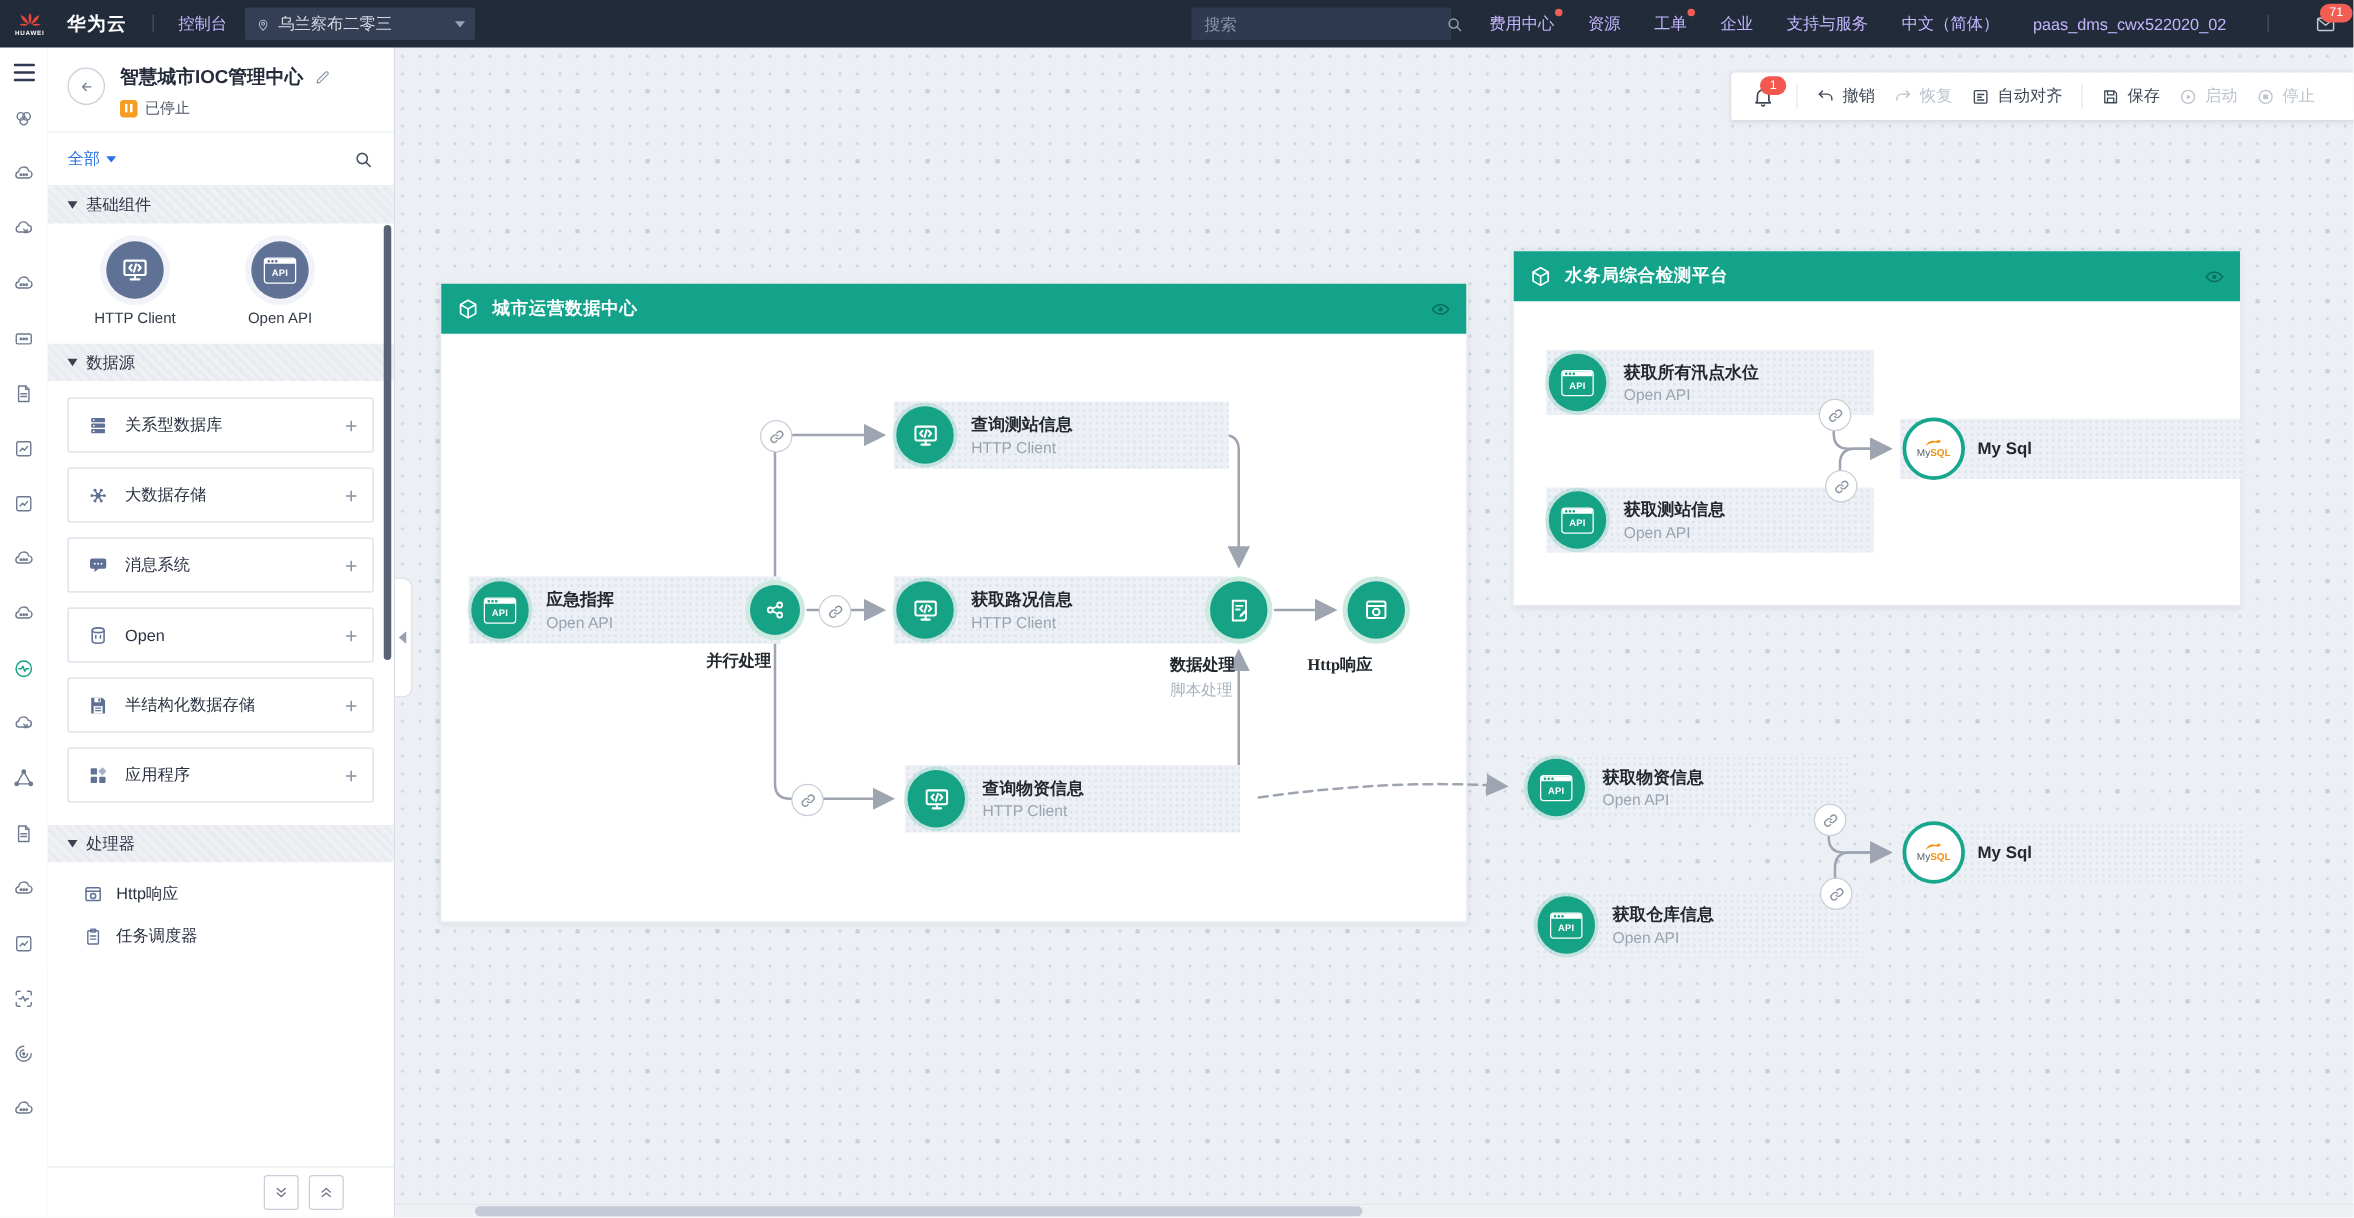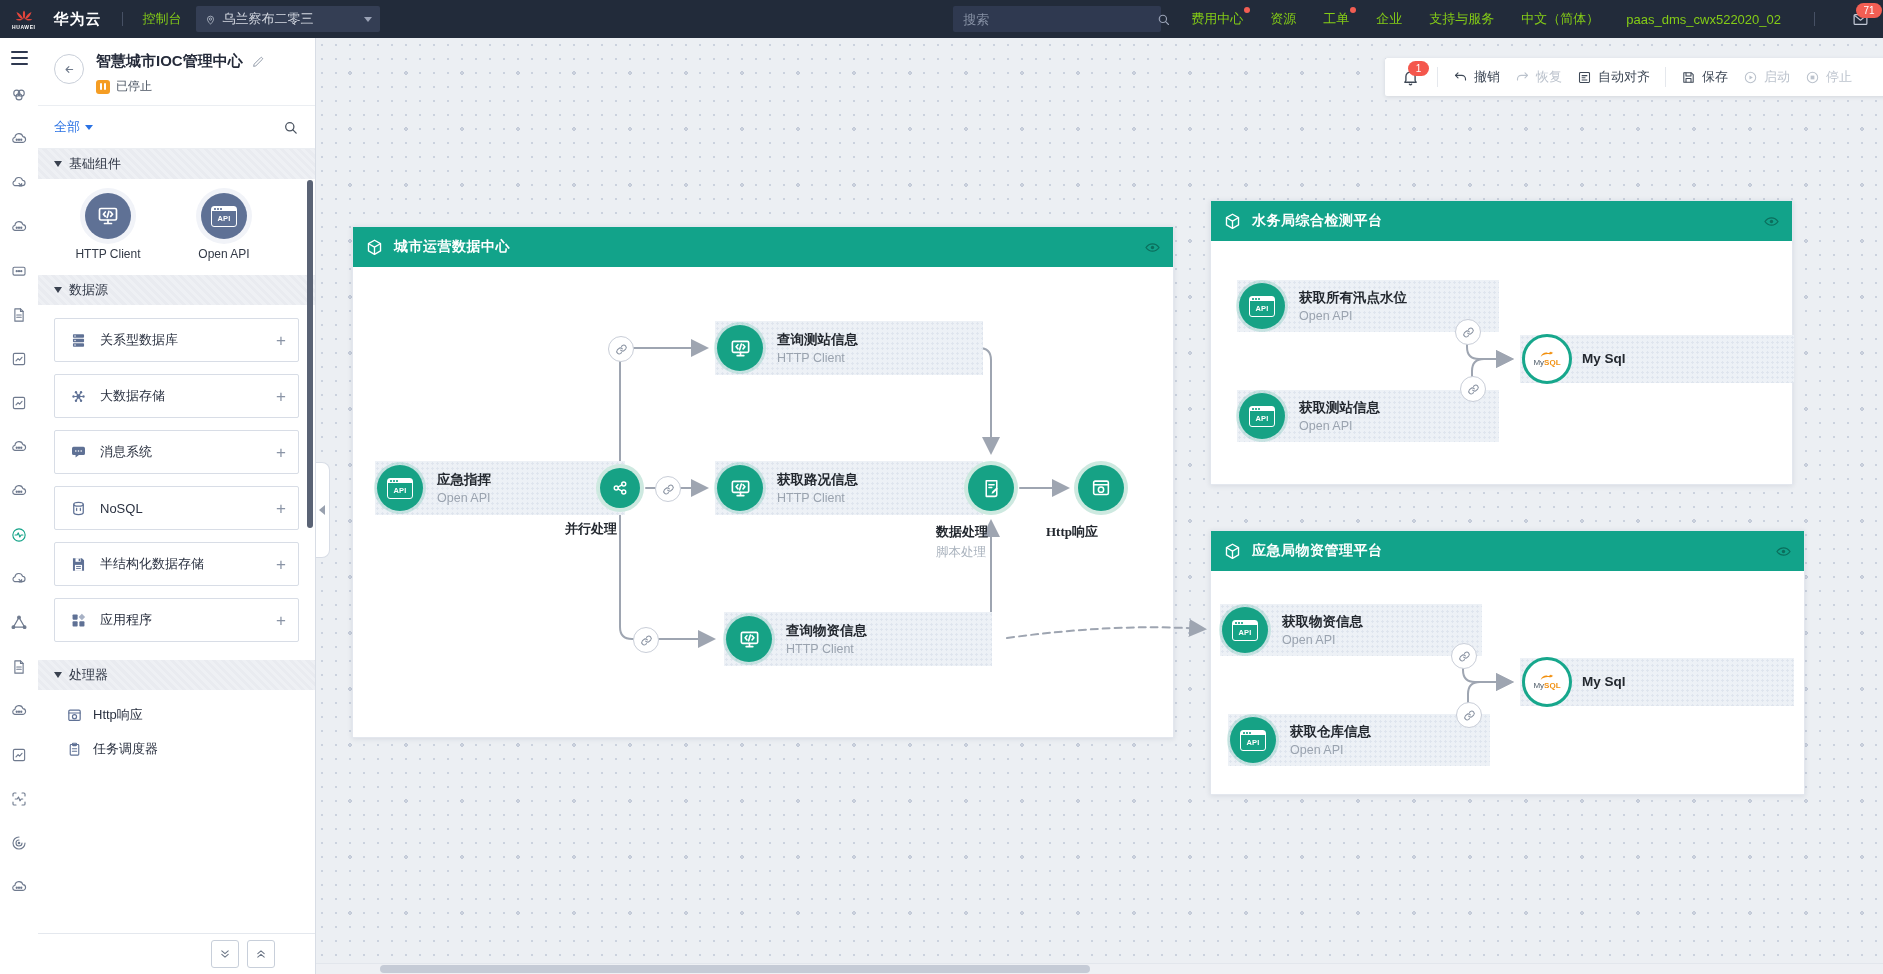--- a/index.html
+++ b/index.html
@@ -6,21 +6,21 @@
   #app{position:relative;width:1883px;height:974px;overflow:hidden;background:#fff;}
   .ic svg{display:block}
 
   
   .navbar{position:absolute;left:0;top:0;width:1883px;height:38px;background:#222B3A;display:flex;align-items:center;color:#CBD1DC;z-index:30;}
   .nv-left{display:flex;align-items:center;gap:14px;padding-left:12px;}
   .logo{display:flex;flex-direction:column;align-items:center;line-height:1;}
   .logo-txt{font-size:5px;color:#fff;letter-spacing:.6px;margin-top:-2px;font-weight:bold;}
   .brand{color:#fff;font-size:15px;font-weight:bold;letter-spacing:1px;margin-left:4px;}
   .nv-sep{width:1px;height:14px;background:#46506４;background:#465064;margin:0 6px;}
-  .nv-link{font-size:13px;color:#84cc16;cursor:pointer;position:relative;white-space:nowrap;}
+  .nv-link{font-size:13px;color:#c4b5fd;cursor:pointer;position:relative;white-space:nowrap;}
   .region{display:flex;align-items:center;gap:6px;background:#343E54;height:26px;padding:0 8px;border-radius:2px;min-width:168px;font-size:13px;color:#D6DAE3;}
   .region .caret{margin-left:auto;width:0;height:0;border-left:4px solid transparent;border-right:4px solid transparent;border-top:5px solid #9AA2B5;}
   .nv-search{margin-left:auto;display:flex;align-items:center;background:#2F3950;height:26px;width:192px;border-radius:2px;padding:0 8px;margin-right:30px;gap:15px;}
   .nv-search input{flex:1;background:transparent;border:none;outline:none;color:#C7CDDA;font-size:13px;font-family:inherit;}
   .nv-search input::placeholder{color:#8892A6;}
   .nv-menu{display:flex;align-items:center;gap:27px;padding-right:14px;}
   .red-dot{position:absolute;top:-3px;right:-7px;width:6px;height:6px;border-radius:50%;background:#F25E53;}
   .mail-wrap{position:relative;margin-left:4px;}
   .mail-badge{position:absolute;top:-8px;right:-13px;background:#F25E53;color:#fff;font-size:10px;min-width:20px;height:15px;border-radius:8px;display:flex;align-items:center;justify-content:center;padding:0 3px;}
 
@@ -580,21 +580,21 @@
           </span>
         <span class="lab">消息系统</span>
         <span class="ds-add">+</span>
       </div>
       <div class="ds-item">
         <span class="ic" style="color:#5F7195">
             <svg viewBox="0 0 24 24" width="19" height="19">
               <use href="#s-nosql"></use>
             </svg>
           </span>
-        <span class="lab">NoSQL</span>
+        <span class="lab">Open</span>
         <span class="ds-add">+</span>
       </div>
       <div class="ds-item">
         <span class="ic" style="color:#5F7195">
             <svg viewBox="0 0 24 24" width="19" height="19">
               <use href="#s-floppy"></use>
             </svg>
           </span>
         <span class="lab">半结构化数据存储</span>
         <span class="ds-add">+</span>
@@ -675,35 +675,20 @@
           </span>
         <span class="grp-title">水务局综合检测平台</span>
         <span class="grp-eye ic">
             <svg viewBox="0 0 24 24" width="17" height="17">
               <use href="#s-eye"></use>
             </svg>
           </span>
       </div>
     </section>
 
-    <section class="grp" style="left:895px;top:492px;width:593px;height:263px;">
-      <div class="grp-head">
-        <span class="ic">
-            <svg viewBox="0 0 24 24" width="19" height="19">
-              <use href="#s-hexcube"></use>
-            </svg>
-          </span>
-        <span class="grp-title">应急局物资管理平台</span>
-        <span class="grp-eye ic">
-            <svg viewBox="0 0 24 24" width="17" height="17">
-              <use href="#s-eye"></use>
-            </svg>
-          </span>
-      </div>
-    </section>
 
     <svg class="flow-svg" width="1568" height="936">
       <defs>
         <marker id="arrw" markerWidth="9" markerHeight="9" refX="7" refY="4.5" orient="auto">
           <path d="M0 0L9 4.5 0 9z" fill="#9EA5B1"></path>
         </marker>
       </defs>
       <g fill="none" stroke="#9EA5B1" stroke-width="2" stroke-linecap="round">
         <path d="M250 450H272" marker-end="url(#arrw)"></path>
         <path d="M305 424V322Q305 310 317 310H390" marker-end="url(#arrw)"></path>

